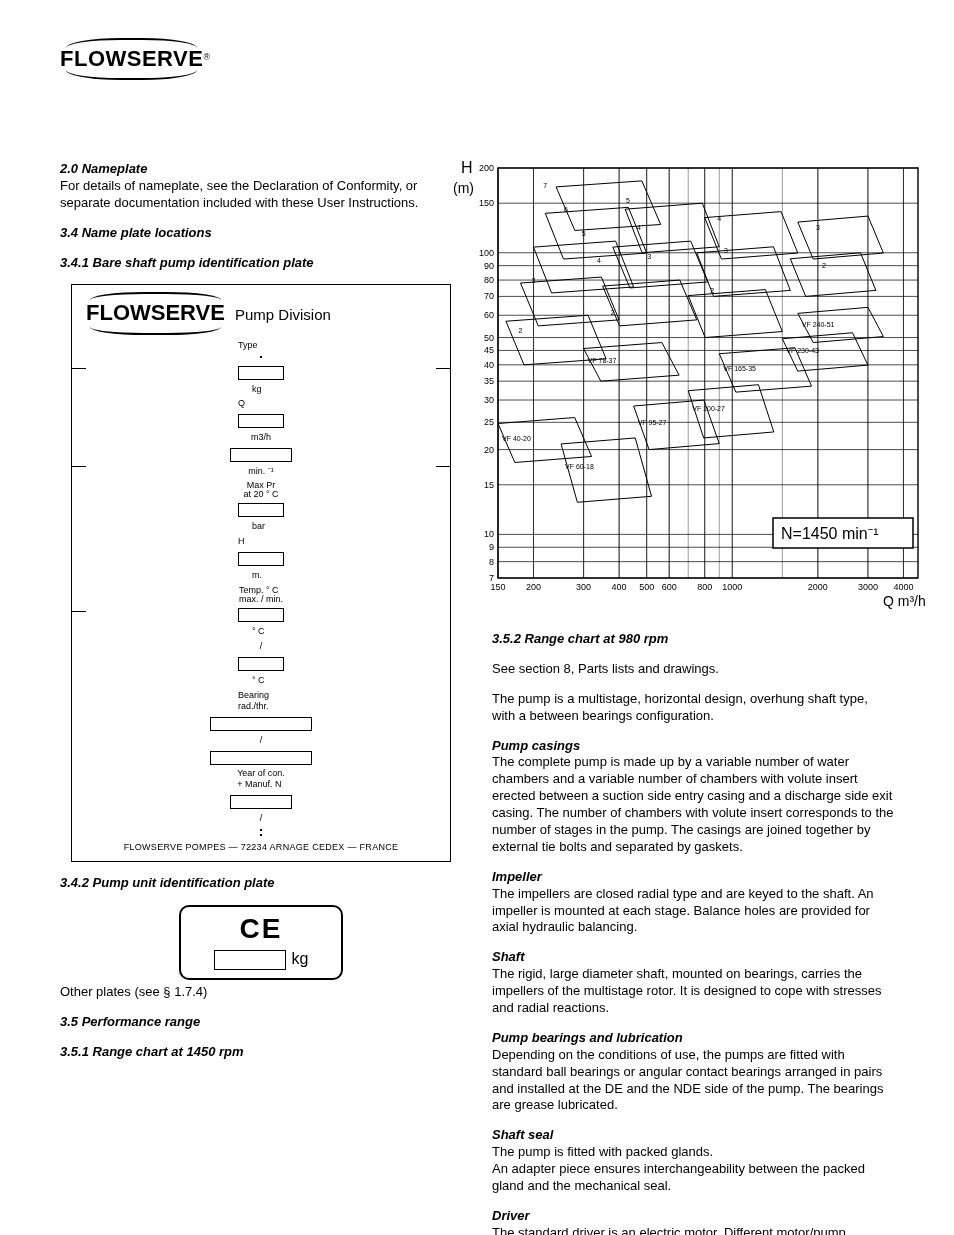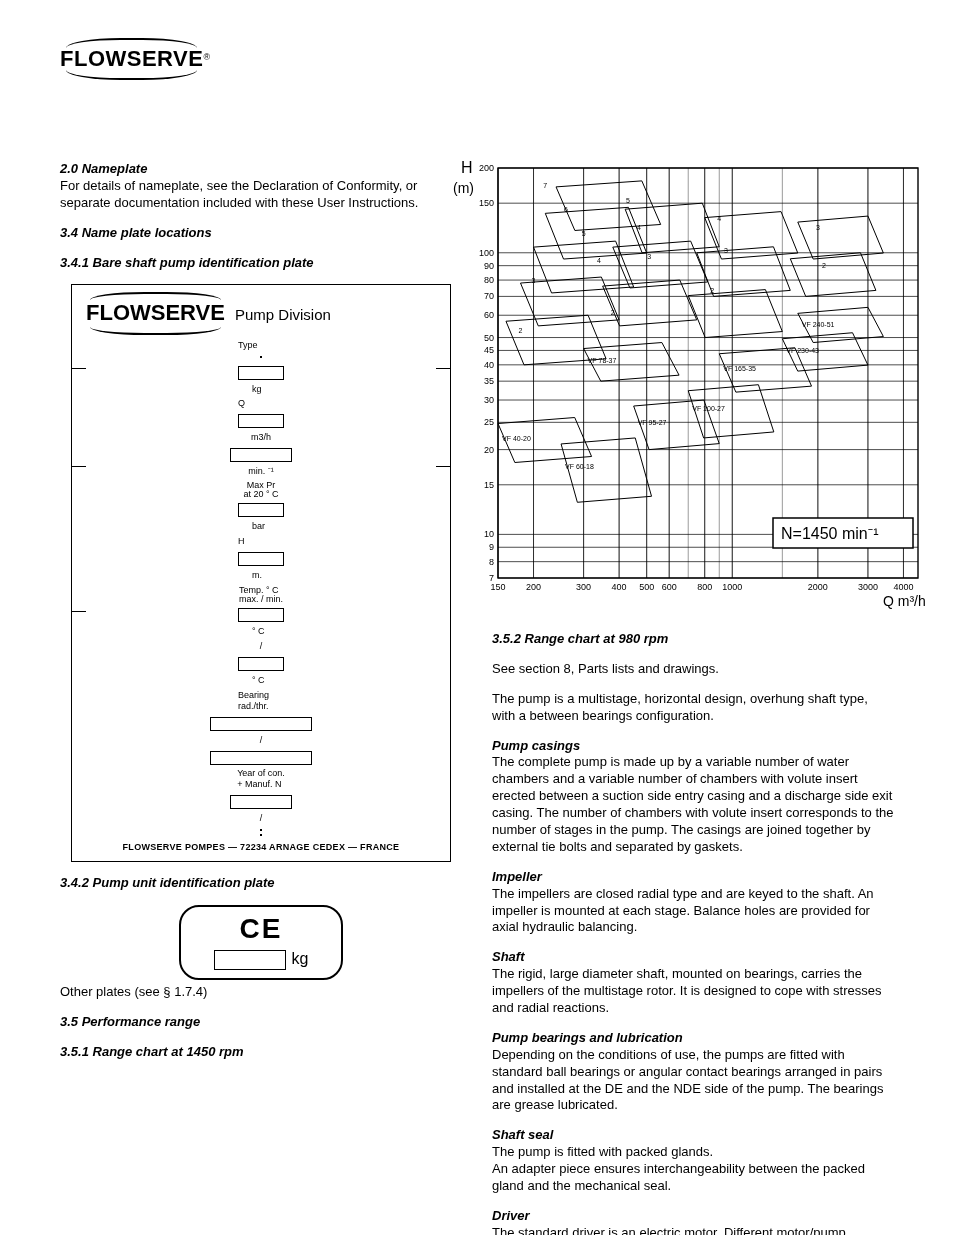--- a/index.html
+++ b/index.html
@@ -121,41 +121,41 @@
   .box-s { width: 44px; flex: none; }
   .box-m { width: 60px; flex: none; }
   .box-l { width: 100px; flex: none; }
   .unit {
     font-size: 9px;
     min-width: 18px;
   }
   .slash { padding: 0 2px; }
   .np-foot {
     font-size: 9px;
-    font-weight: bold;
+    font-weight: normal;
     text-align: center;
     margin-top: 6px;
     letter-spacing: 0.3px;
   }
   .notch-row {
     position: relative;
   }
   .notch-left, .notch-right {
     position: absolute;
     width: 14px;
     height: 1px;
     background: #000;
     top: 50%;
   }
   .notch-left { left: -14px; }
   .notch-right { right: -14px; }
   .ce-plate {
     width: 140px;
     border: 2px solid #000;
-    border-radius: 20px;
+    border-radius: 10px;
     margin: 8px auto 4px auto;
     padding: 8px 10px;
     text-align: center;
   }
   .ce-mark {
     font-size: 28px;
     font-weight: 900;
     letter-spacing: 2px;
     line-height: 1;
     margin-bottom: 6px;

